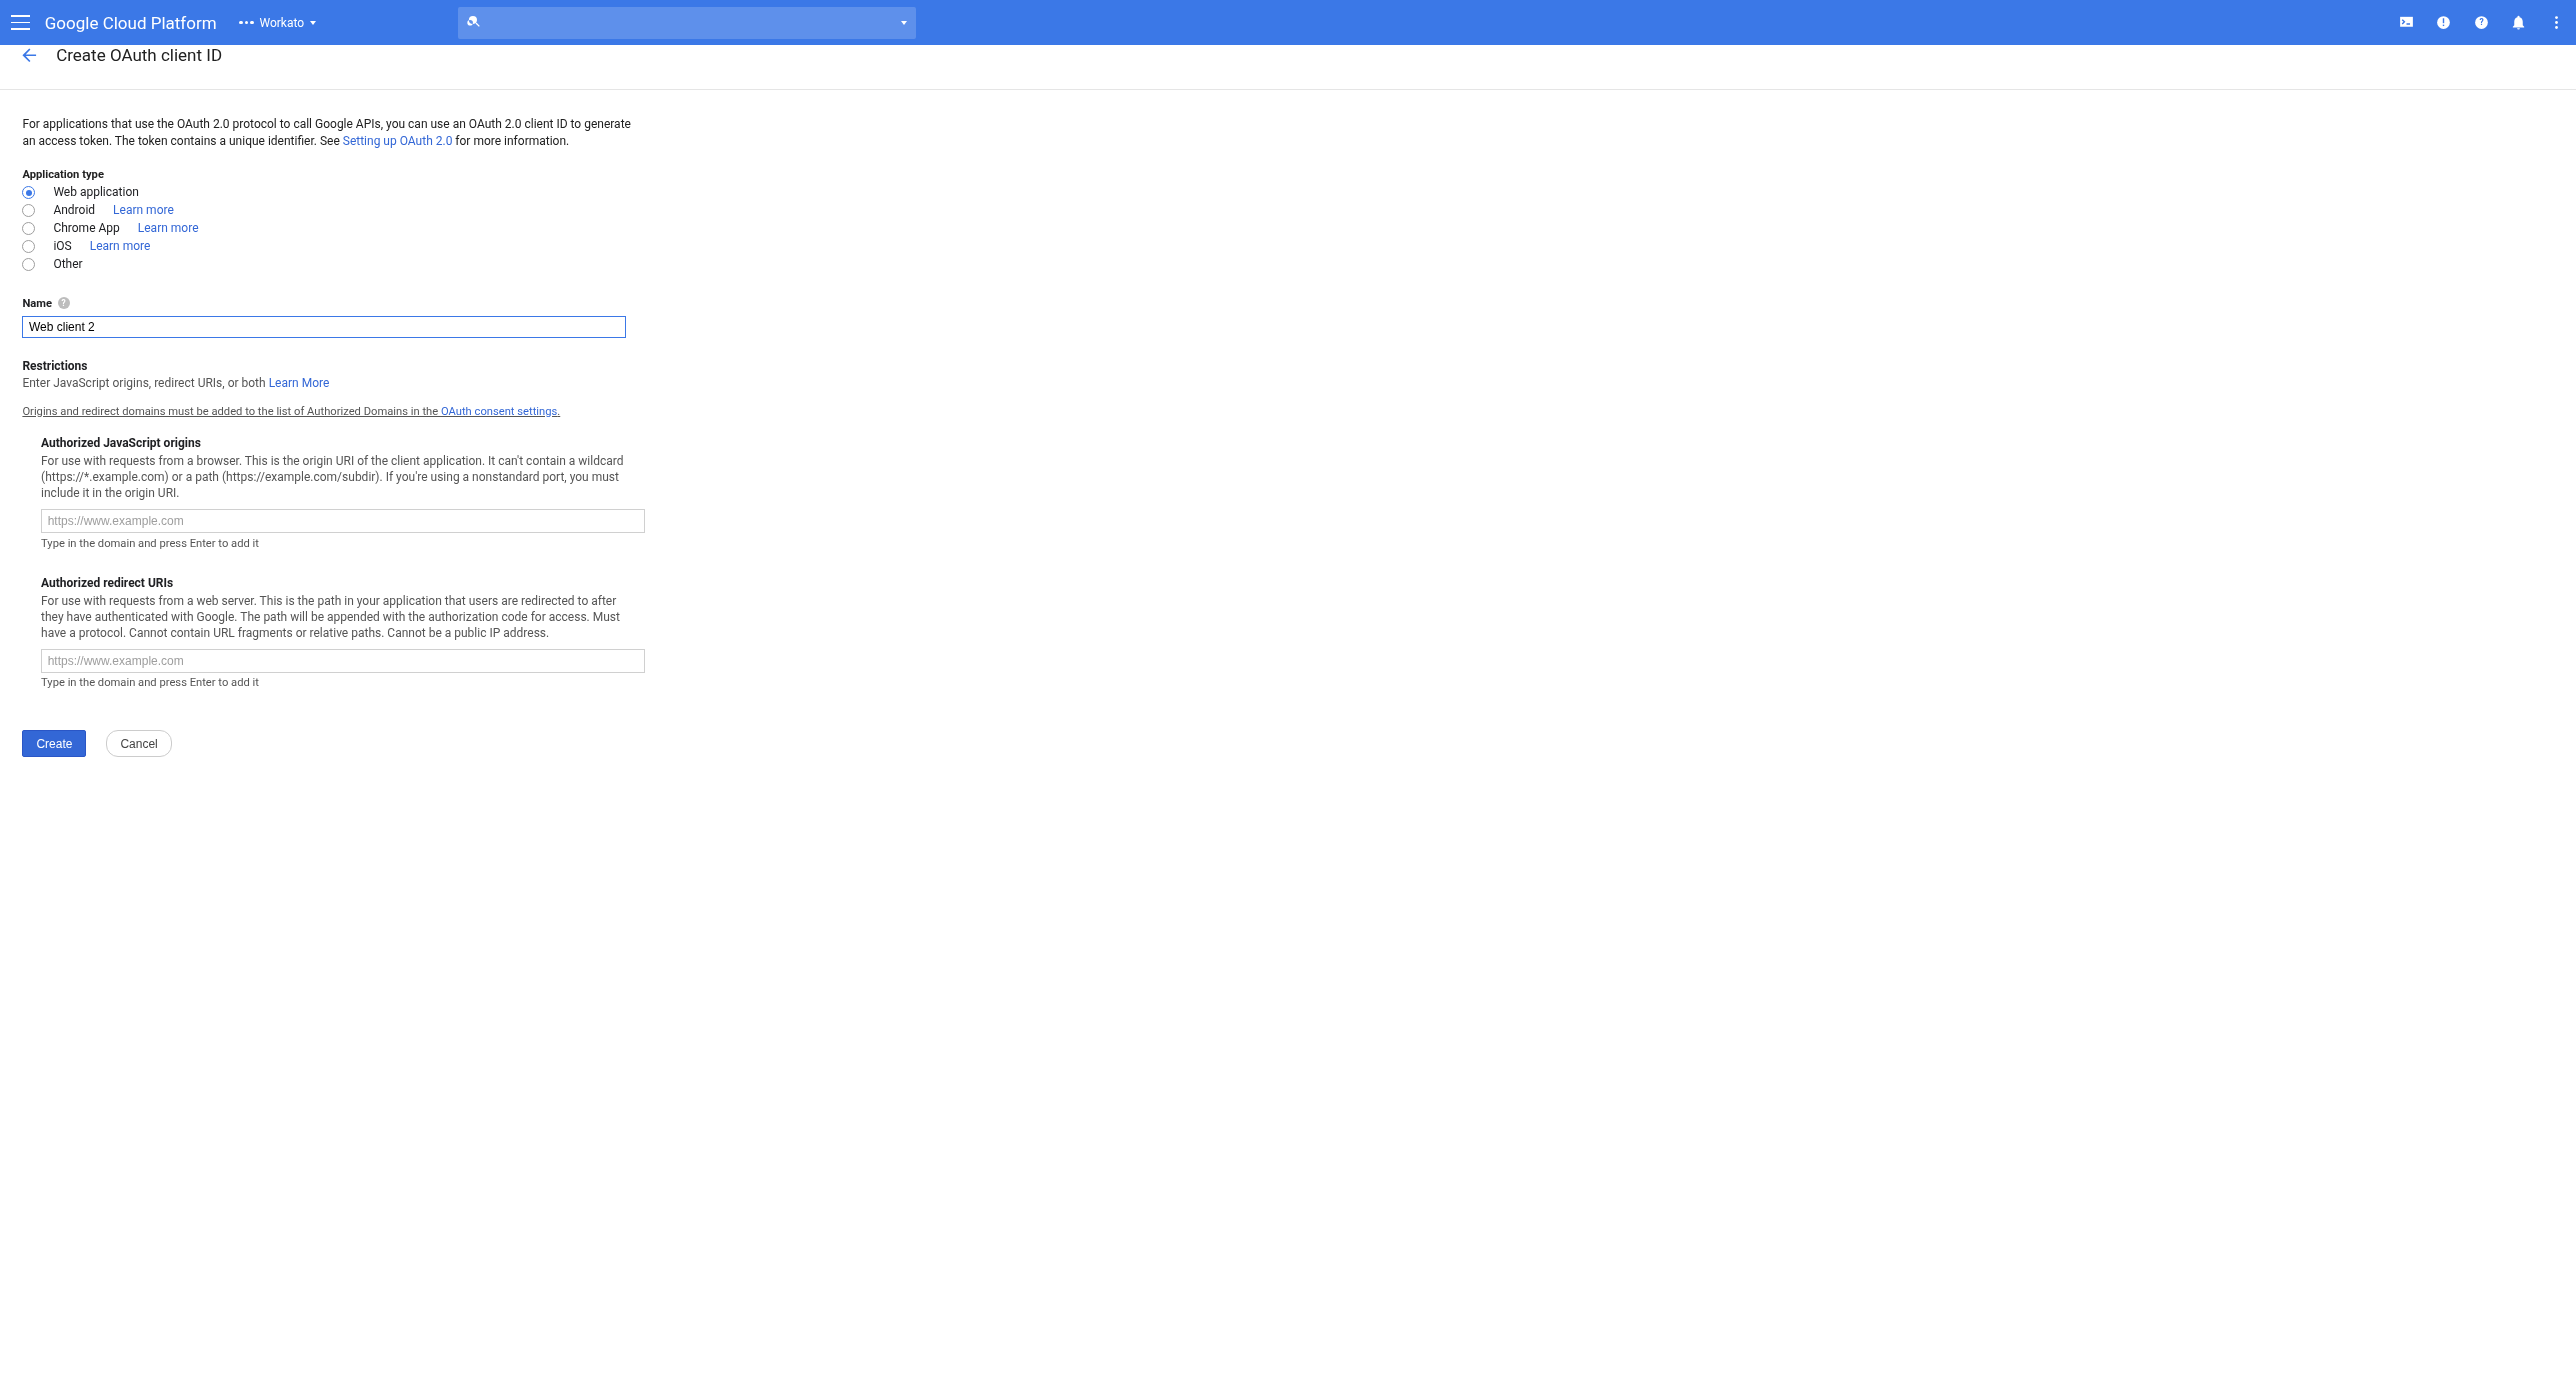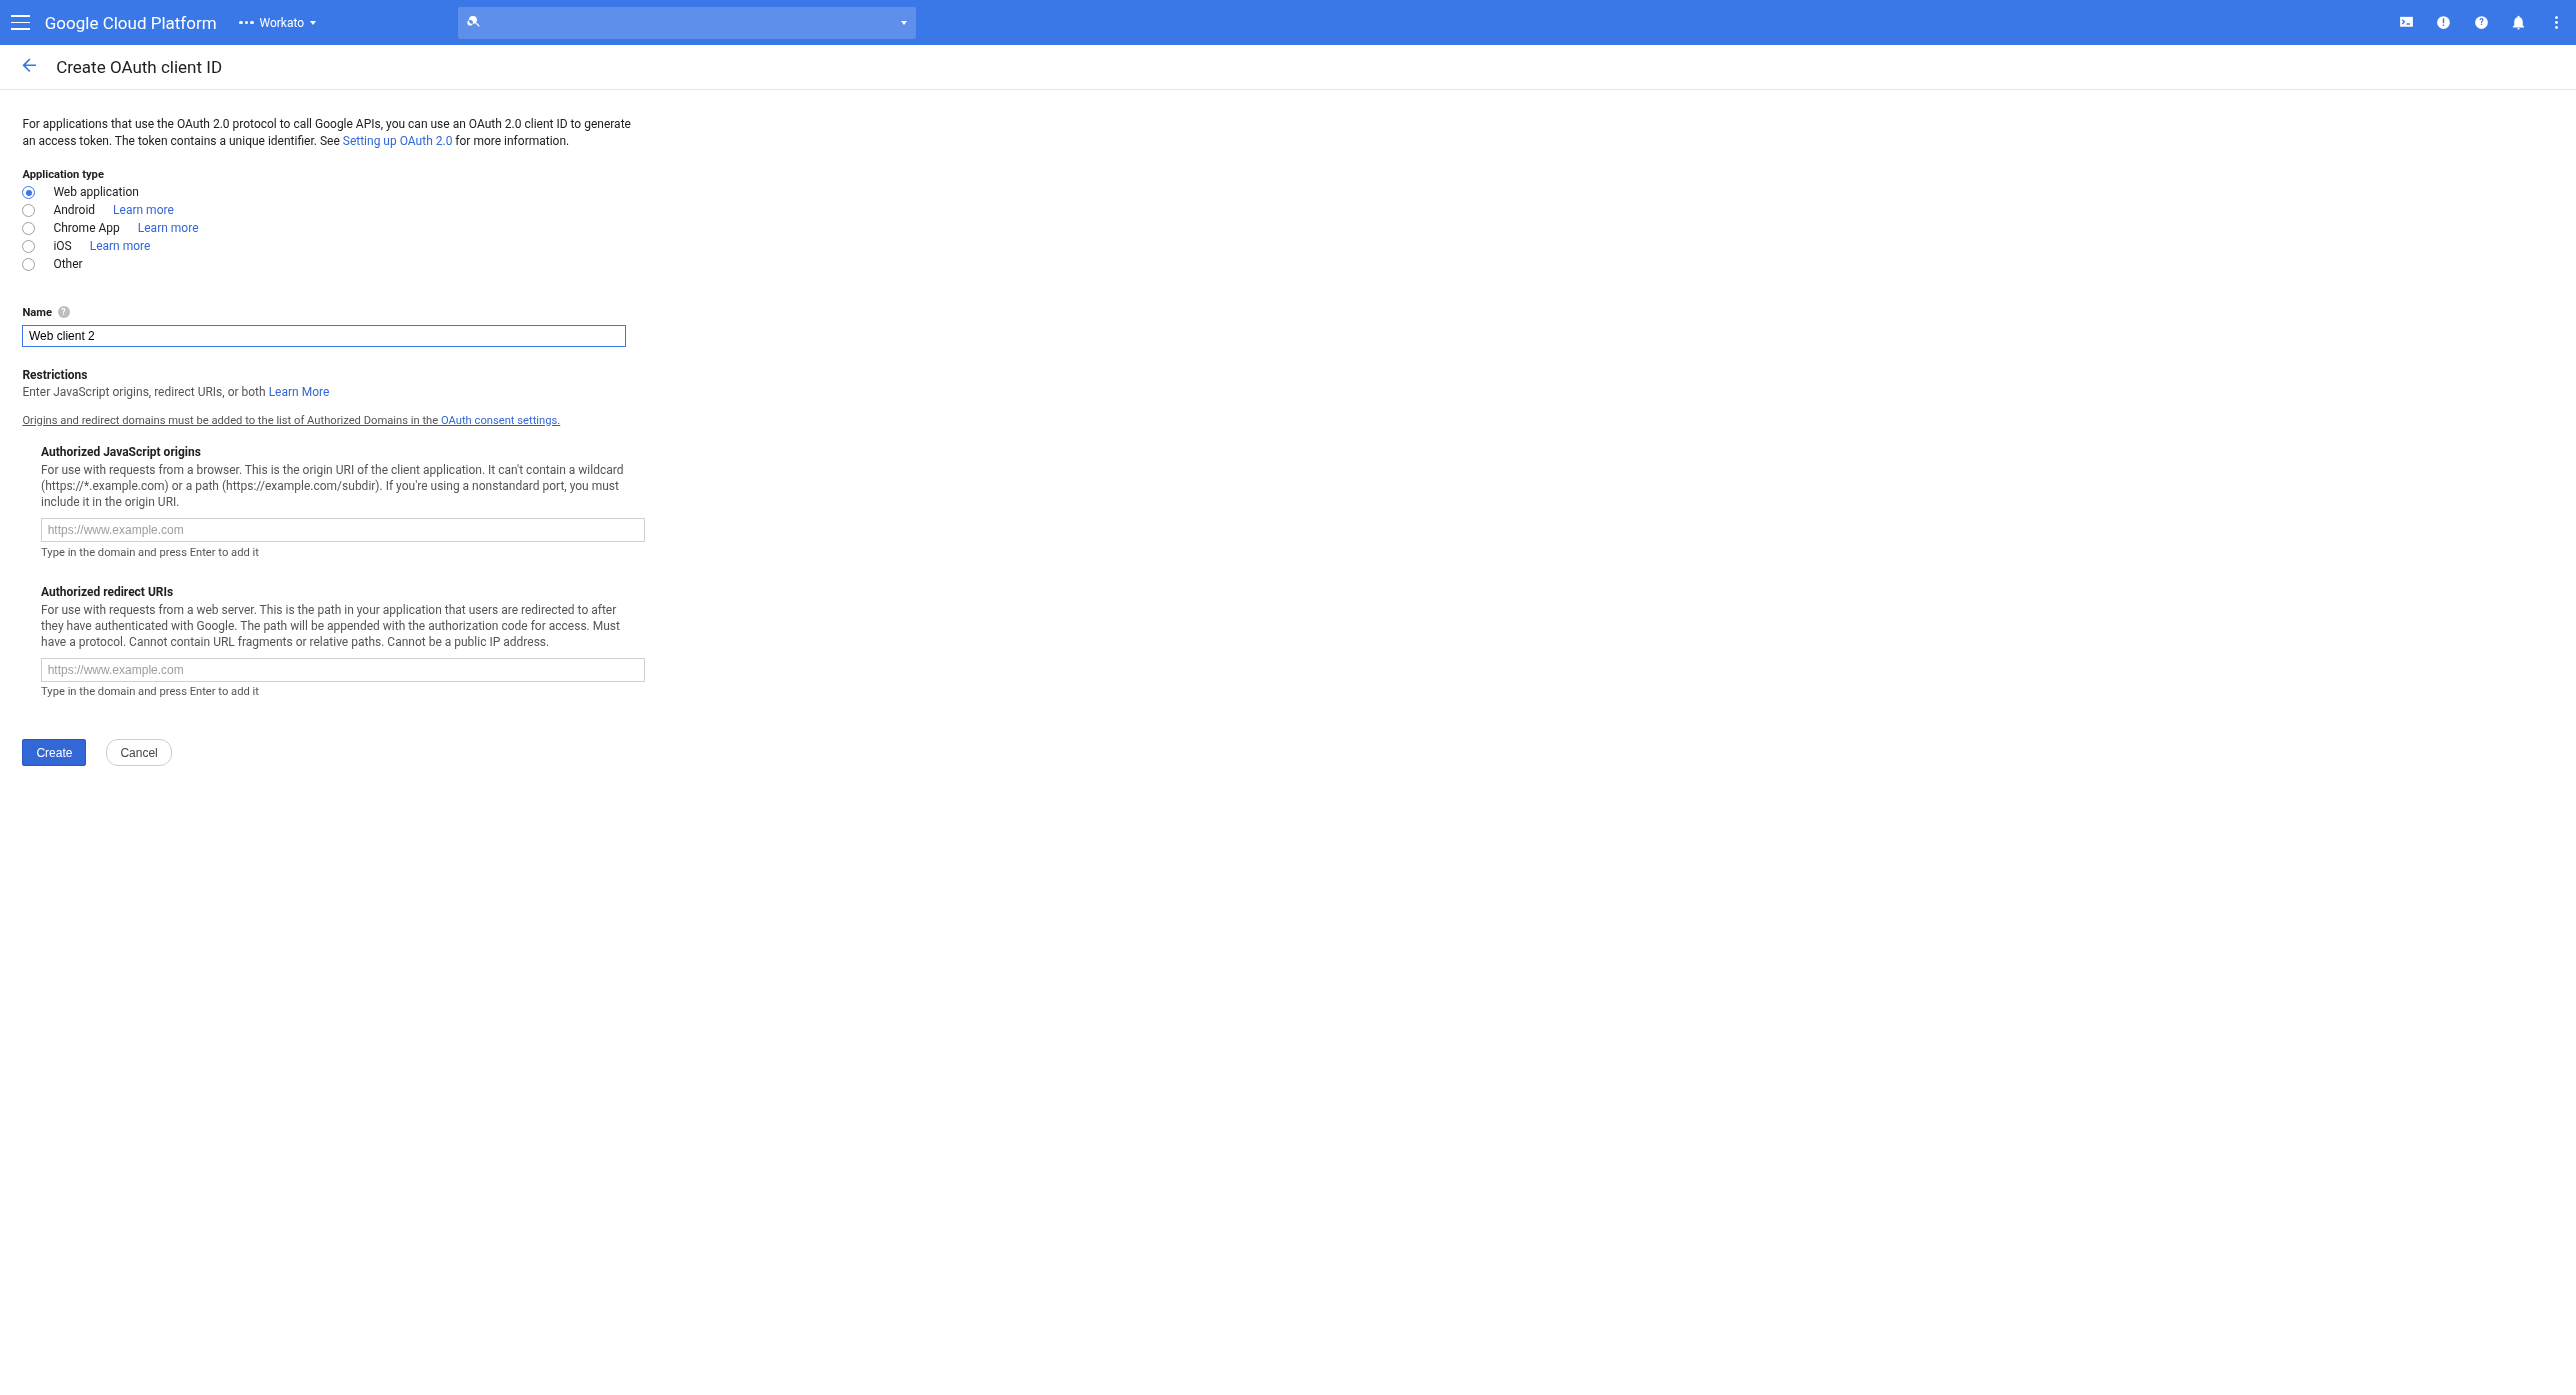--- a/index.html
+++ b/index.html
@@ -36,21 +36,20 @@
 .search-icon svg { fill: #fff; }
 .searchbar input { flex: 1; border: none; background: transparent; color: #fff; outline: none; font-size: 13px; margin: 0 7.5px; }
 
 .top-right { margin-left: auto; display: flex; align-items: center; gap: 20.5px; }
 .top-right .ic { cursor: pointer; display:flex; align-items:center; justify-content:center; }
 .top-right svg { fill: #fff; }
 
 .page-titlebar {
   height: 45px;
   display: flex;
-  align-items: center;
   padding: 0 18.7px;
   gap: 17px;
   border-bottom: 0.9px solid #e5e5e5;
 }
 .back-arrow { color: #3b78e7; cursor: pointer; }
 .page-title { font-size: 17px; font-weight: 400; color: #212121; }
 
 .content { padding: 26px 22.4px; max-width: 654px; }
 .intro { font-size: 12px; color: #212121; line-height: 1.45; }
 .intro a, a.link { color: #3367d6; text-decoration: none; }
@@ -59,21 +58,21 @@
 
 .radios { display: flex; flex-direction: column; gap: 0.9px; }
 .radio-row { display: flex; align-items: center; gap: 18px; font-size: 12px; line-height: 17px; }
 .radio {
   width: 13px; height: 13px; border: 1.4px solid #9e9e9e; border-radius: 50%;
   display: inline-flex; align-items:center; justify-content:center; cursor:pointer;
 }
 .radio.checked { border-color: #3b78e7; }
 .radio.checked::after { content:""; width:6.5px; height:6.5px; background:#3b78e7; border-radius:50%; }
 
-.label-row { display: flex; align-items: flex-start; gap: 5.6px; font-size: 11.2px; font-weight: bold; margin-top: 33px; }
+.label-row { display: flex; align-items: flex-start; gap: 5.6px; font-size: 11.2px; font-weight: bold; margin-top: 24px; }
 .help-icon {
   width: 12px; height: 12px; border-radius: 50%;
   background: #bdbdbd; color: #fff; font-size: 8.4px; display:flex; align-items:center; justify-content:center;
   cursor:pointer;
 }
 
 .name-input {
   margin-top: 5.6px;
   width: 604px;
   height: 22.4px;

